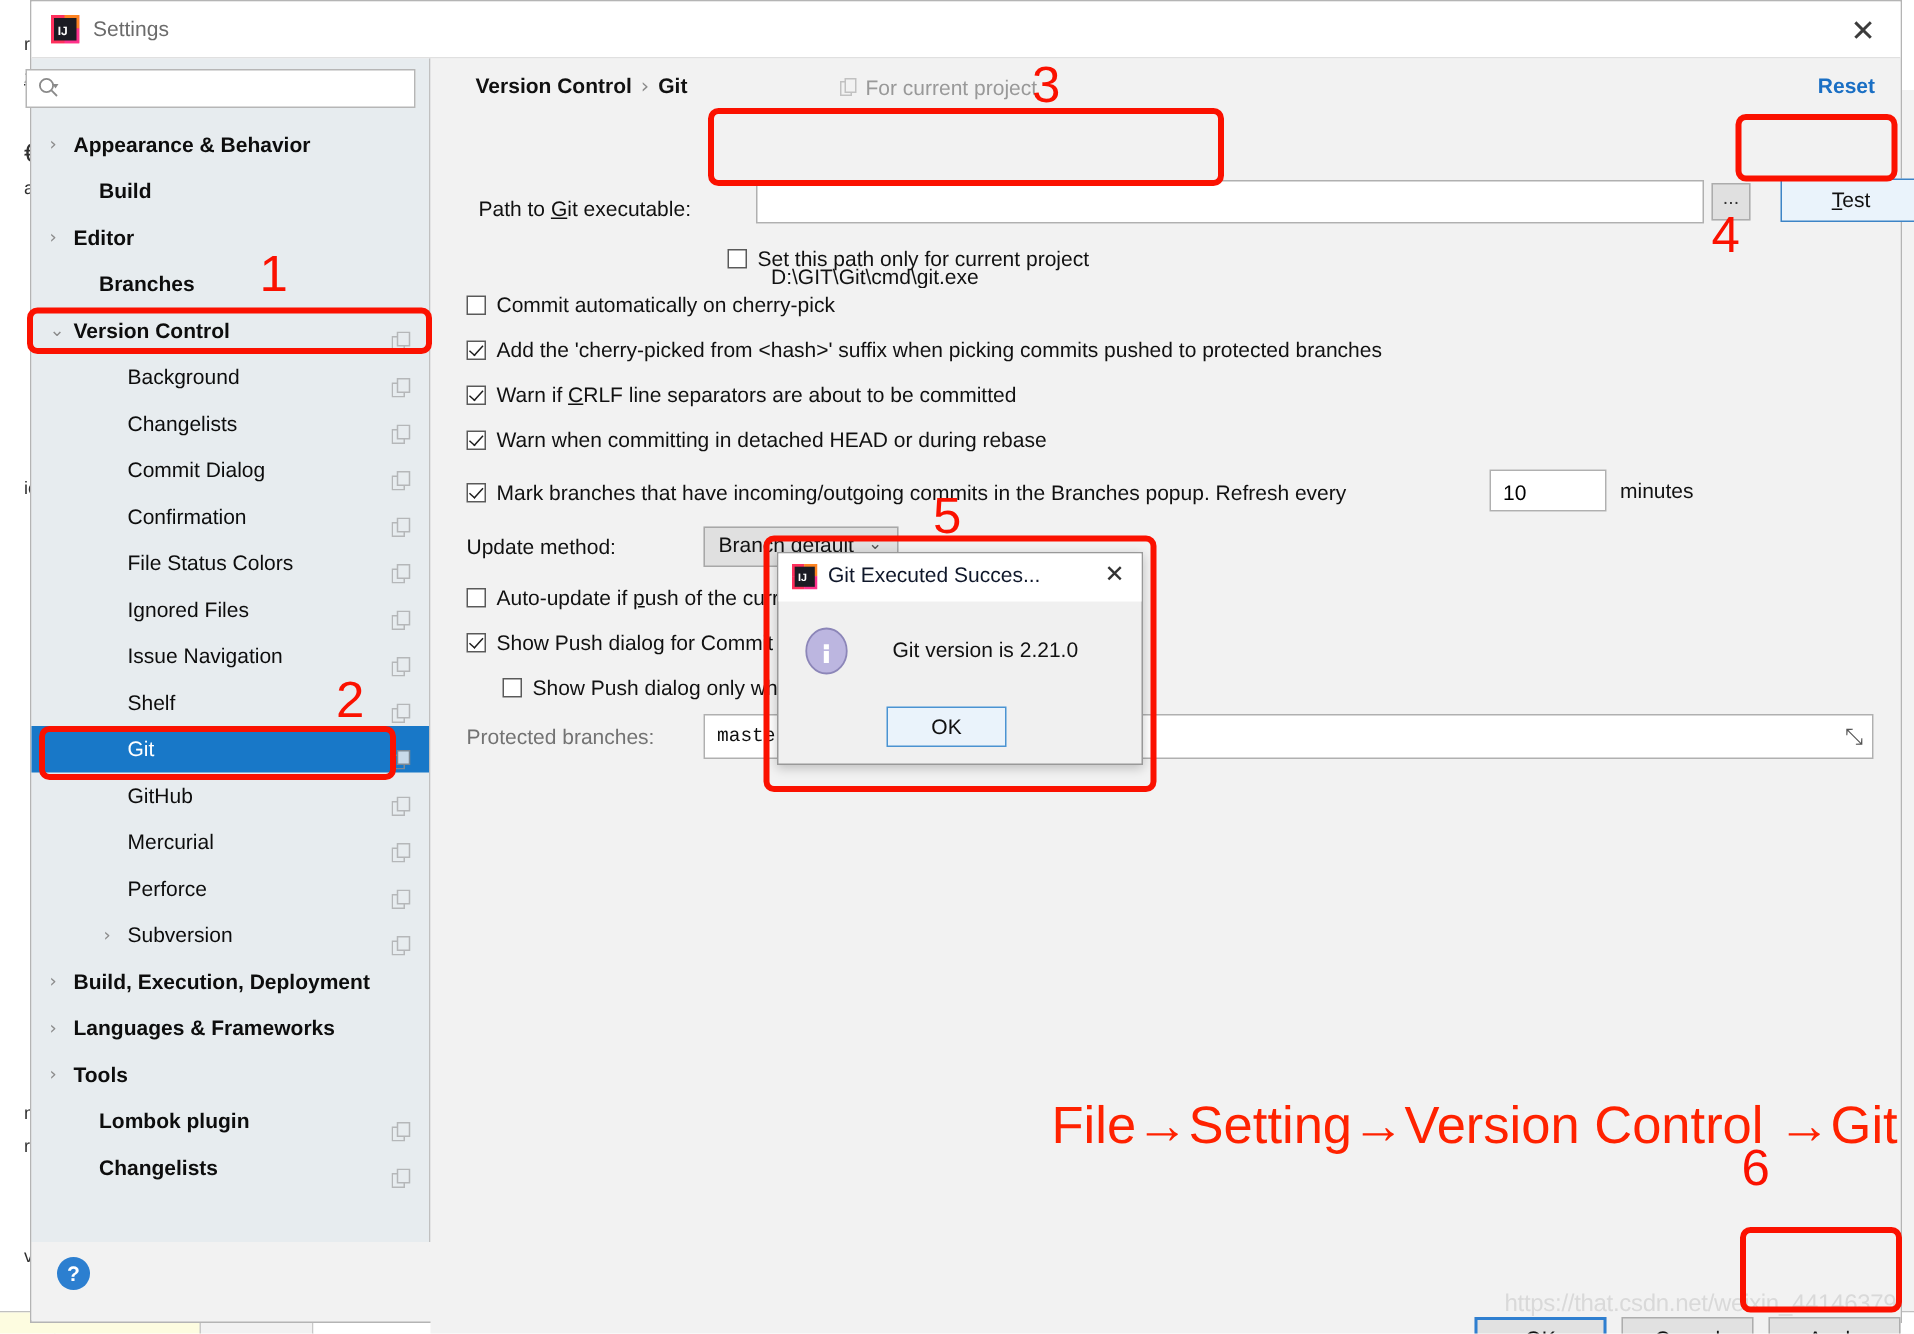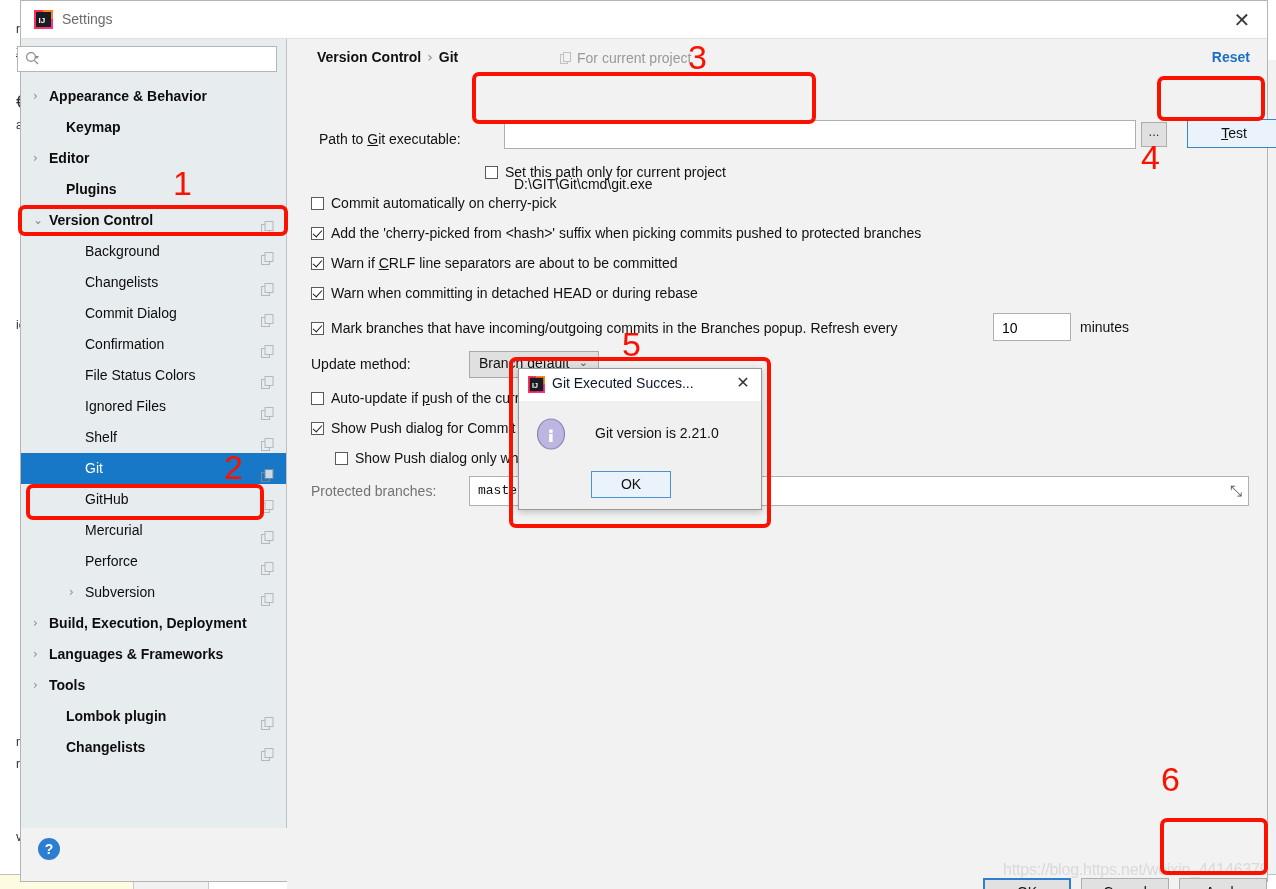--- a/index.html
+++ b/index.html
@@ -588,28 +588,28 @@
         </span>
         <input id="search-input" type="text" placeholder="" style="">
       </div>
 
       <div id="tree">
           <div class="tree-item bold">
             <span class="arrow" style="left: 12px;">›</span>
             <span class="lbl" style="left: 28px;">Appearance &amp; Behavior</span>
           </div>
           <div class="tree-item bold">
-            <span class="lbl" style="left: 45px;">Keymap</span>
+            <span class="lbl" style="left: 45px;">Build</span>
           </div>
           <div class="tree-item bold">
             <span class="arrow" style="left: 12px;">›</span>
             <span class="lbl" style="left: 28px;">Editor</span>
           </div>
           <div class="tree-item bold">
-            <span class="lbl" style="left: 45px;">Plugins</span>
+            <span class="lbl" style="left: 45px;">Branches</span>
           </div>
           <div class="tree-item bold">
             <span class="arrow" style="left: 12px;">⌄</span>
             <span class="lbl" style="left: 28px;">Version Control</span>
             <span class="copy-ic"><svg width="13" height="13" viewBox="0 0 13 13">
                 <rect x="0.5" y="3.5" width="8" height="9" fill="none" stroke="#8d8d8d" stroke-width="1"></rect>
                 <rect x="4" y="0.5" width="8" height="9" fill="#e7ecef" stroke="#8d8d8d" stroke-width="1"></rect>
               </svg></span>
           </div>
           <div class="tree-item">
@@ -642,20 +642,27 @@
           </div>
           <div class="tree-item">
             <span class="lbl" style="left: 64px;">File Status Colors</span>
             <span class="copy-ic"><svg width="13" height="13" viewBox="0 0 13 13">
                 <rect x="0.5" y="3.5" width="8" height="9" fill="none" stroke="#8d8d8d" stroke-width="1"></rect>
                 <rect x="4" y="0.5" width="8" height="9" fill="#e7ecef" stroke="#8d8d8d" stroke-width="1"></rect>
               </svg></span>
           </div>
           <div class="tree-item">
             <span class="lbl" style="left: 64px;">Ignored Files</span>
+            <span class="copy-ic"><svg width="13" height="13" viewBox="0 0 13 13">
+                <rect x="0.5" y="3.5" width="8" height="9" fill="none" stroke="#8d8d8d" stroke-width="1"></rect>
+                <rect x="4" y="0.5" width="8" height="9" fill="#e7ecef" stroke="#8d8d8d" stroke-width="1"></rect>
+              </svg></span>
+          </div>
+          <div class="tree-item">
+            <span class="lbl" style="left: 64px;">Issue Navigation</span>
             <span class="copy-ic"><svg width="13" height="13" viewBox="0 0 13 13">
                 <rect x="0.5" y="3.5" width="8" height="9" fill="none" stroke="#8d8d8d" stroke-width="1"></rect>
                 <rect x="4" y="0.5" width="8" height="9" fill="#e7ecef" stroke="#8d8d8d" stroke-width="1"></rect>
               </svg></span>
           </div>
           <div class="tree-item">
             <span class="lbl" style="left: 64px;">Shelf</span>
             <span class="copy-ic"><svg width="13" height="13" viewBox="0 0 13 13">
                 <rect x="0.5" y="3.5" width="8" height="9" fill="none" stroke="#8d8d8d" stroke-width="1"></rect>
                 <rect x="4" y="0.5" width="8" height="9" fill="#e7ecef" stroke="#8d8d8d" stroke-width="1"></rect>
@@ -802,32 +809,33 @@
       <div class="cbrow" style="left:48px;top:411px;">
         <span class="cbox"></span><span>Show Push dialog only when committing to protected branches</span>
       </div>
 
       <div id="protected-label">Protected branches:</div>
       <div id="protected-field">
         <span class="txt">master</span>
         <span class="expand">⤡</span>
       </div>
 
+      <div id="annotation-text">File→Setting→Version Control →Git</div>
     </div>
 
     <div id="footer">
       <div class="fbtn" id="btn-ok">OK</div>
       <div class="fbtn" id="btn-cancel">Cancel</div>
       <div class="fbtn" id="btn-apply"><u>A</u><span>pply</span></div>
     </div>
 
   </div>
 </div>
 
-<div id="watermark">https://blog.https.net/weixin_44146379</div>
+<div id="watermark">https://that.csdn.net/weixin_44146379</div>
 
 <div id="msg-dialog">
   <div id="msg-titlebar">
     <span class="ij-logo">
       <svg width="17" height="17" viewBox="0 0 19 19">
         <rect x="0" y="0" width="9" height="9" fill="#fe315d"></rect>
         <rect x="9" y="0" width="10" height="9" fill="#fd8322"></rect>
         <rect x="0" y="9" width="9" height="10" fill="#fe315d"></rect>
         <rect x="9" y="9" width="10" height="10" fill="#ff318c"></rect>
         <rect x="2" y="2" width="15" height="15" fill="#1b1b23"></rect>

